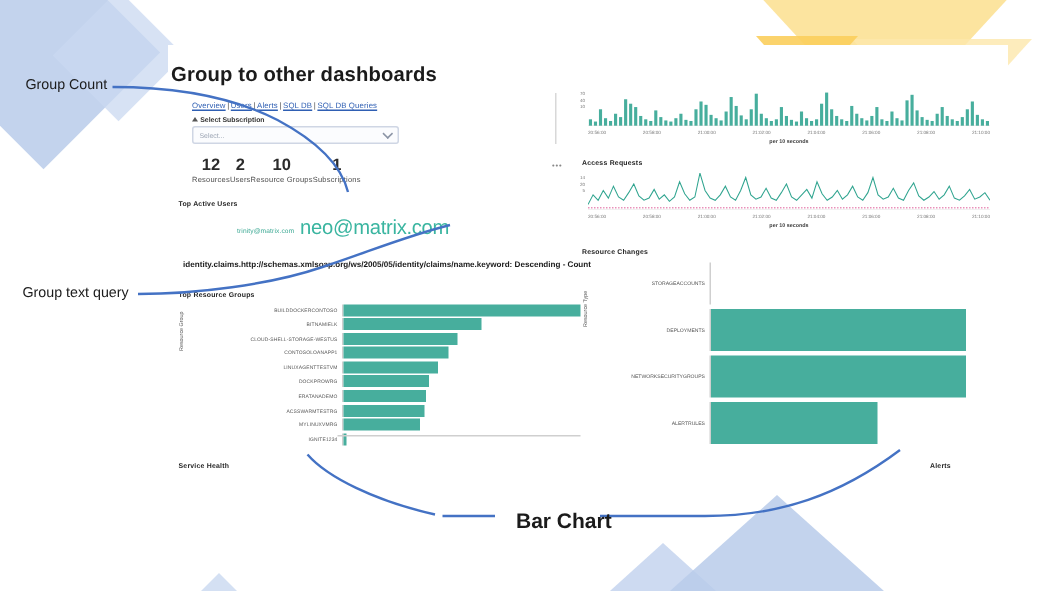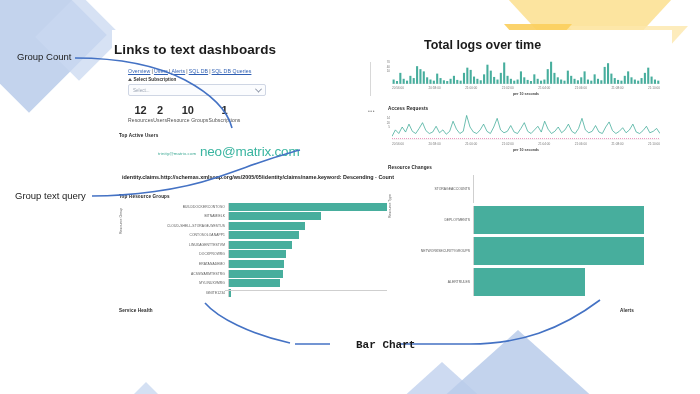--- a/index.html
+++ b/index.html
@@ -106,41 +106,40 @@
   .tsc .xlabel{position:absolute;left:14px;right:4px;top:34px;text-align:center;font-size:3.6px;font-weight:700;color:#444;}
   .tsc svg{display:block;width:100%;height:100%;}
 
   .dots{position:absolute;left:368px;top:108px;font-size:5px;color:#888;letter-spacing:.6px;}
   .vrule{position:absolute;left:370px;top:62px;width:1px;height:34px;background:#d8d8d8;}
 
   
   .anno{position:absolute;font-size:9.5px;color:#1b1b1b;font-weight:400;}
   .anno-item{left:17px;top:51px;}
   .anno-query{left:15px;top:190px;}
-  .anno-bar{left:356px;top:339px;font-weight:700;font-size:11px;font-family:Liberation Mono, monospace;}
+  .anno-bar{left:344px;top:339px;font-weight:700;font-size:14px;}
   .curves{position:absolute;inset:0;width:700px;height:394px;}
 </style>
 </head>
 <body>
 
 <div class="stage">
 
   <div class="deco diamond d1"></div>
   <div class="deco diamond d2"></div>
   <div class="deco tri-y1"></div>
   <div class="deco tri-y3"></div>
   <div class="deco tri-y2"></div>
   <div class="deco tri-b2"></div>
   <div class="deco tri-b1"></div>
   <div class="deco tri-b3"></div>
 
   <div class="board"></div>
 
-  <div class="h-links">Links to text dashboards</div>
-  <div class="h-logs">Total logs over time</div>
+  <div class="h-links">Group to other dashboards</div>
 
   <div class="linkrow">
     <a href="#">Overview</a><span class="sep">|</span><a href="#">Users</a><span class="sep">|</span><a href="#">Alerts</a><span class="sep">|</span><a href="#">SQL DB</a><span class="sep">|</span><a href="#">SQL DB Queries</a>
   </div>
 
   <div class="sublabel">
     <span class="warn-ico"></span>
     <span>Select Subscription</span>
   </div>
   <div class="select">

